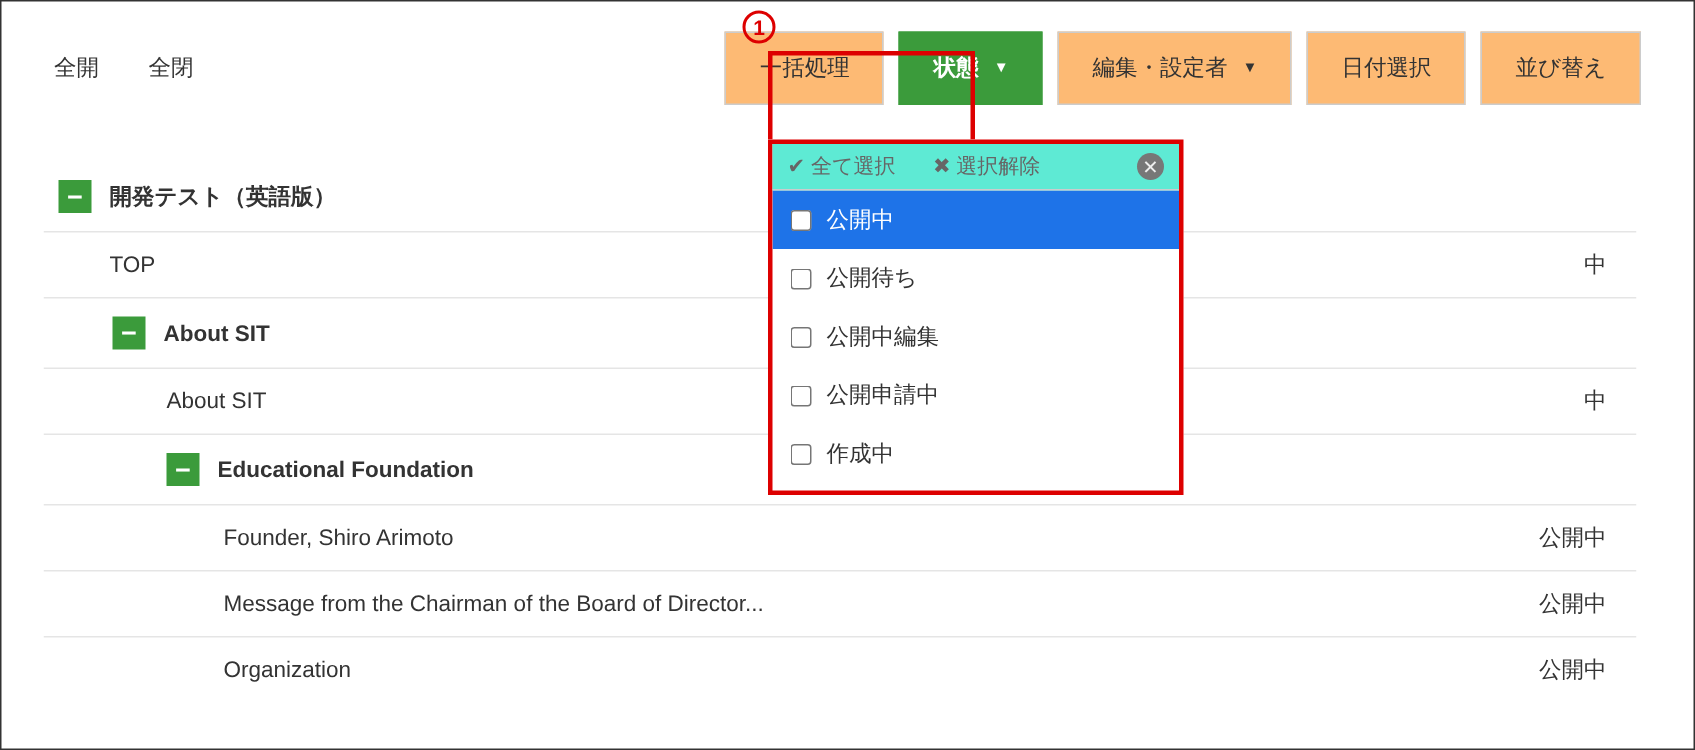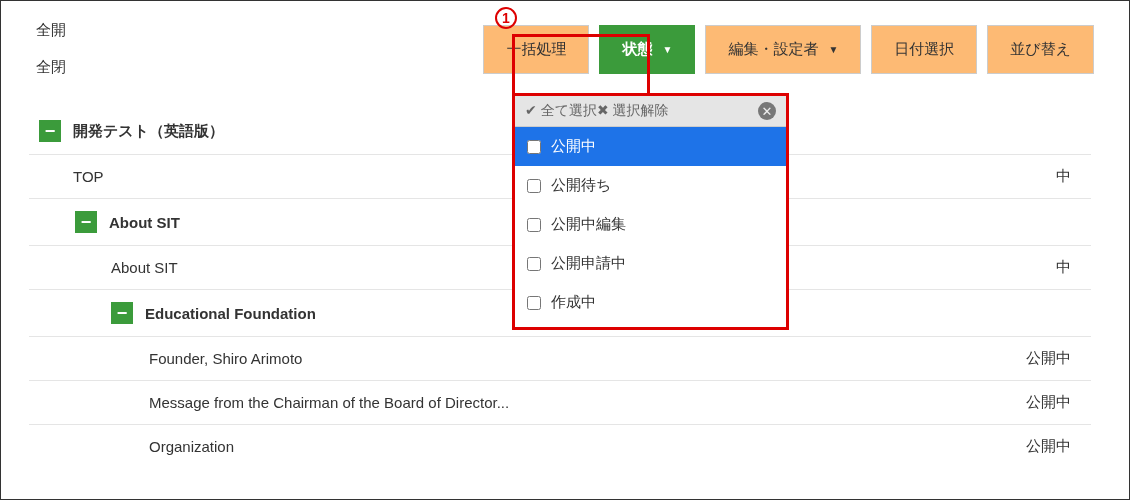--- a/index.html
+++ b/index.html
@@ -1,28 +1,28 @@
 <!DOCTYPE html>
 <html><head>
 <meta charset="utf-8">
 <style>
 * { box-sizing: border-box; margin: 0; padding: 0; }
 body { font-family: Arial, "Hiragino Sans", Meiryo, sans-serif; font-size: 15px; color: #333; background: #fff; }
 .frame { width: 1130px; height: 500px; border: 1px solid #333; position: relative; overflow: hidden; }
 .toolbar { display: flex; align-items: center; padding: 20px 35px 15px; gap: 10px; }
-.toolbar-left { display: flex; gap: 18px; margin-right: auto; flex-direction: column; }
+.toolbar-left { display: flex; gap: 33px; margin-right: auto; }
 .text-link { color: #333; cursor: pointer; font-size: 15px; }
 .btn { border: 1px solid #ccc; background: #fdba74; padding: 14px 22px; font-size: 15px; cursor: pointer; color: #333; display: inline-flex; align-items: center; gap: 10px; }
 .btn-green { background: #3b9b3b; color: #ffffff; border: 1px solid #3b9b3b; font-weight: bold; }
 .caret { font-size: 10px; }
 .annotation { position: absolute; left: 494px; top: 6px; color: #d00; font-weight: bold; font-size: 18px; }
 .annotation .circ { display:inline-flex; align-items:center; justify-content:center; width:22px; height:22px; border:2px solid #d00; border-radius:50%; font-size:14px; }
 .dropdown-panel { position: absolute; left: 511px; top: 92px; width: 277px; border: 3px solid #d00; background: #fff; z-index: 10; }
 .status-outline { position: absolute; left: 511px; top: 33px; width: 138px; height: 59px; border: 3px solid #d00; border-bottom:none; z-index:5; pointer-events:none;}
-.dd-header { display: flex; align-items: center; gap: 0; padding: 6px 10px; background: #e5e5e5; color: #666; font-size: 14px; border-bottom: 1px solid #ccc; }
+.dd-header { display: flex; align-items: center; gap: 25px; padding: 6px 10px; background: #5eead4; color: #666; font-size: 14px; border-bottom: 1px solid #ccc; }
 .dd-header .close { margin-left: auto; background:#777; color:#eee; width:18px; height:18px; border-radius:50%; display:inline-flex; align-items:center; justify-content:center; font-size:13px; cursor:pointer;}
 .dd-header span { cursor: pointer; }
 .dd-list { height: 200px; overflow-y: scroll; }
 .dd-item { display: flex; align-items: center; gap: 10px; padding: 10px 12px; font-size: 15px; cursor: pointer; }
 .dd-item.highlight { background: #1e73e8; color: #fff; }
 .dd-item input { width: 14px; height: 14px; }
 .tree-wrap { position: absolute; left: 28px; top: 107px; right: 38px; bottom: 0; overflow-y: scroll; }
 .tree-row { display: flex; align-items: center; padding: 12px 0; border-bottom: 1px solid #e5e5e5; }
 .tree-row.noborder { border-bottom: none; }
 .toggle { width: 22px; height: 22px; background: #3b9b3b; color: #fff; display: inline-flex; align-items: center; justify-content: center; margin-right: 12px; font-size: 18px; font-weight: bold; cursor: pointer; flex-shrink:0;}

